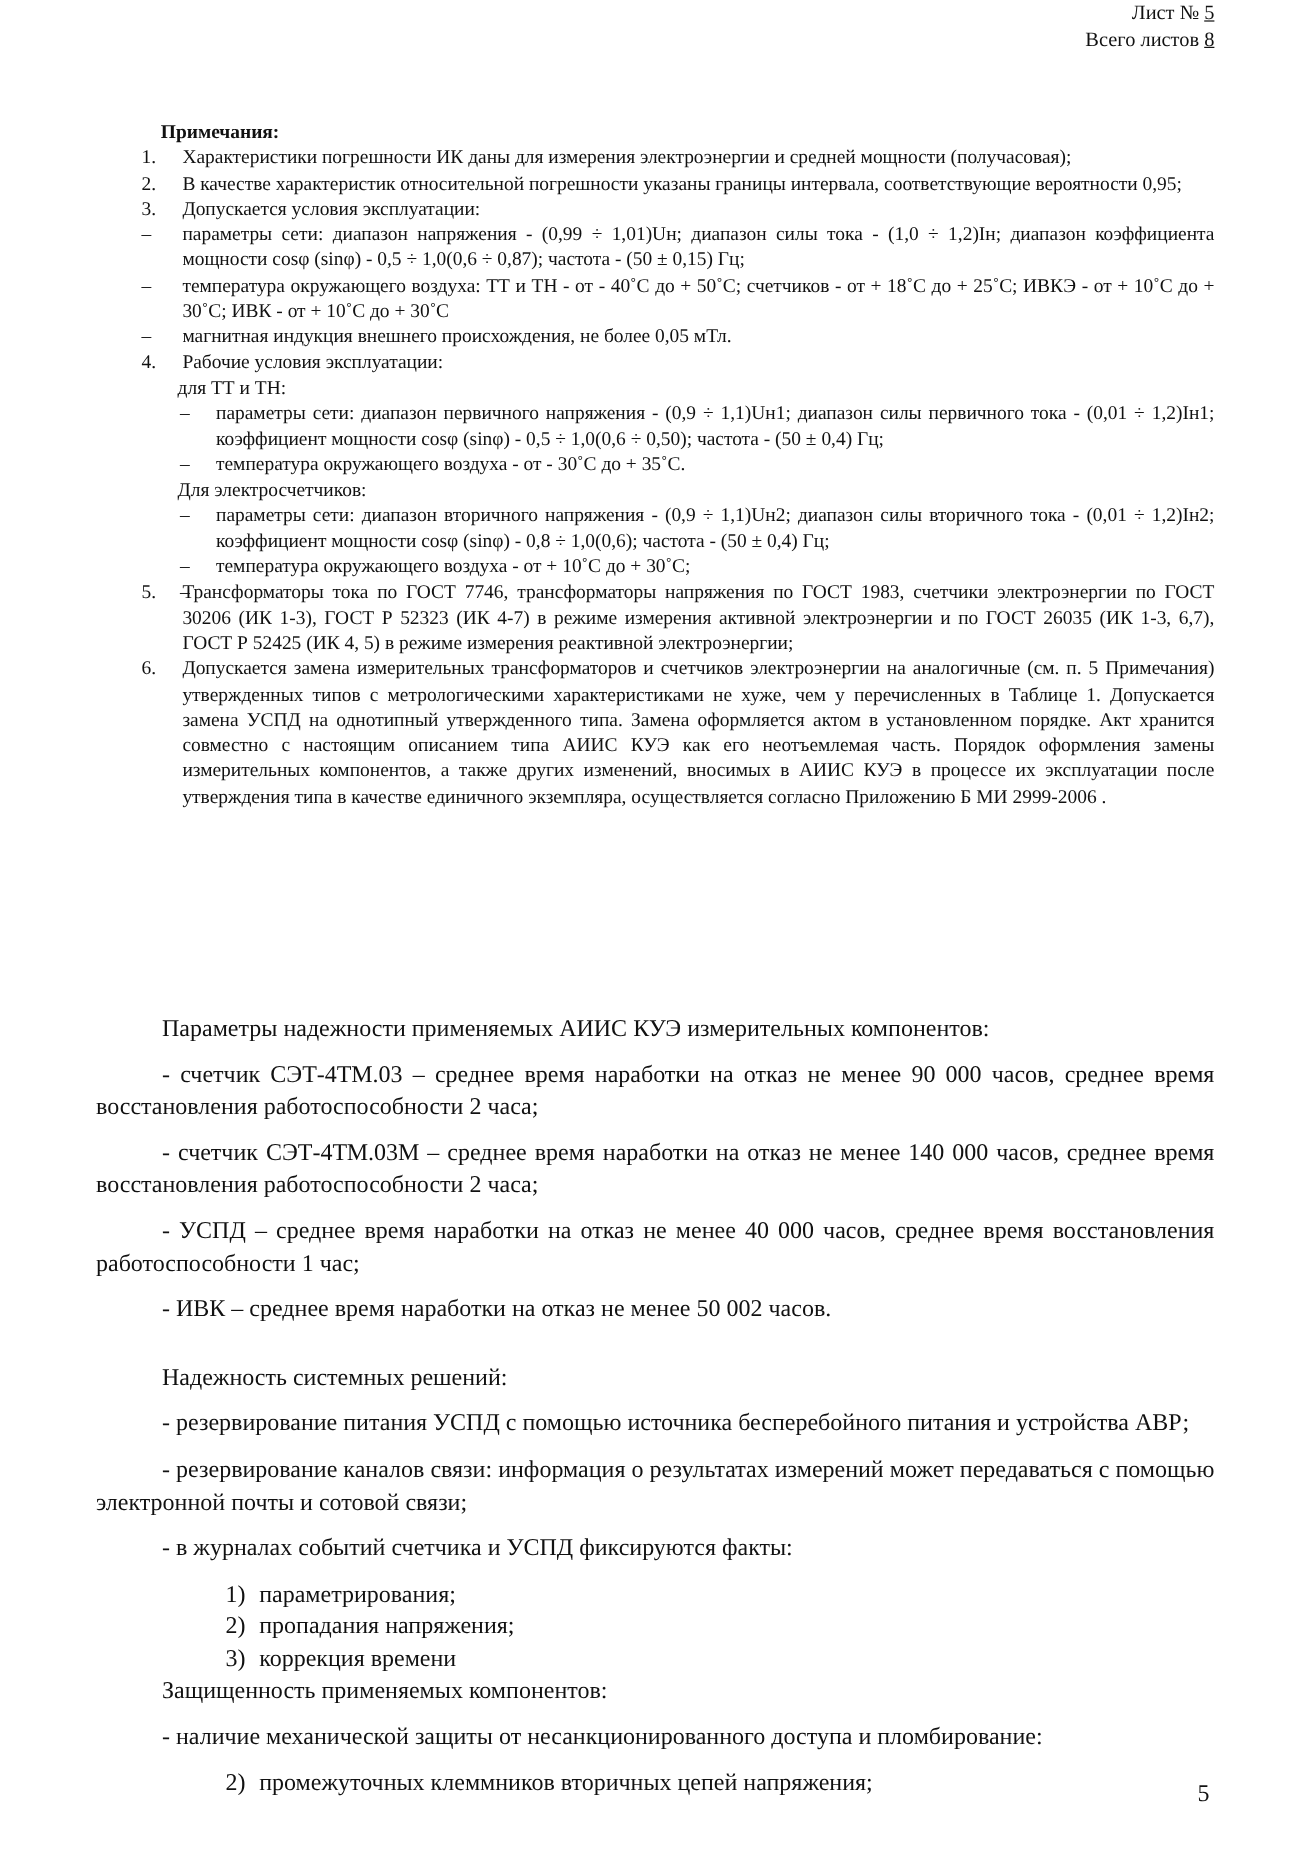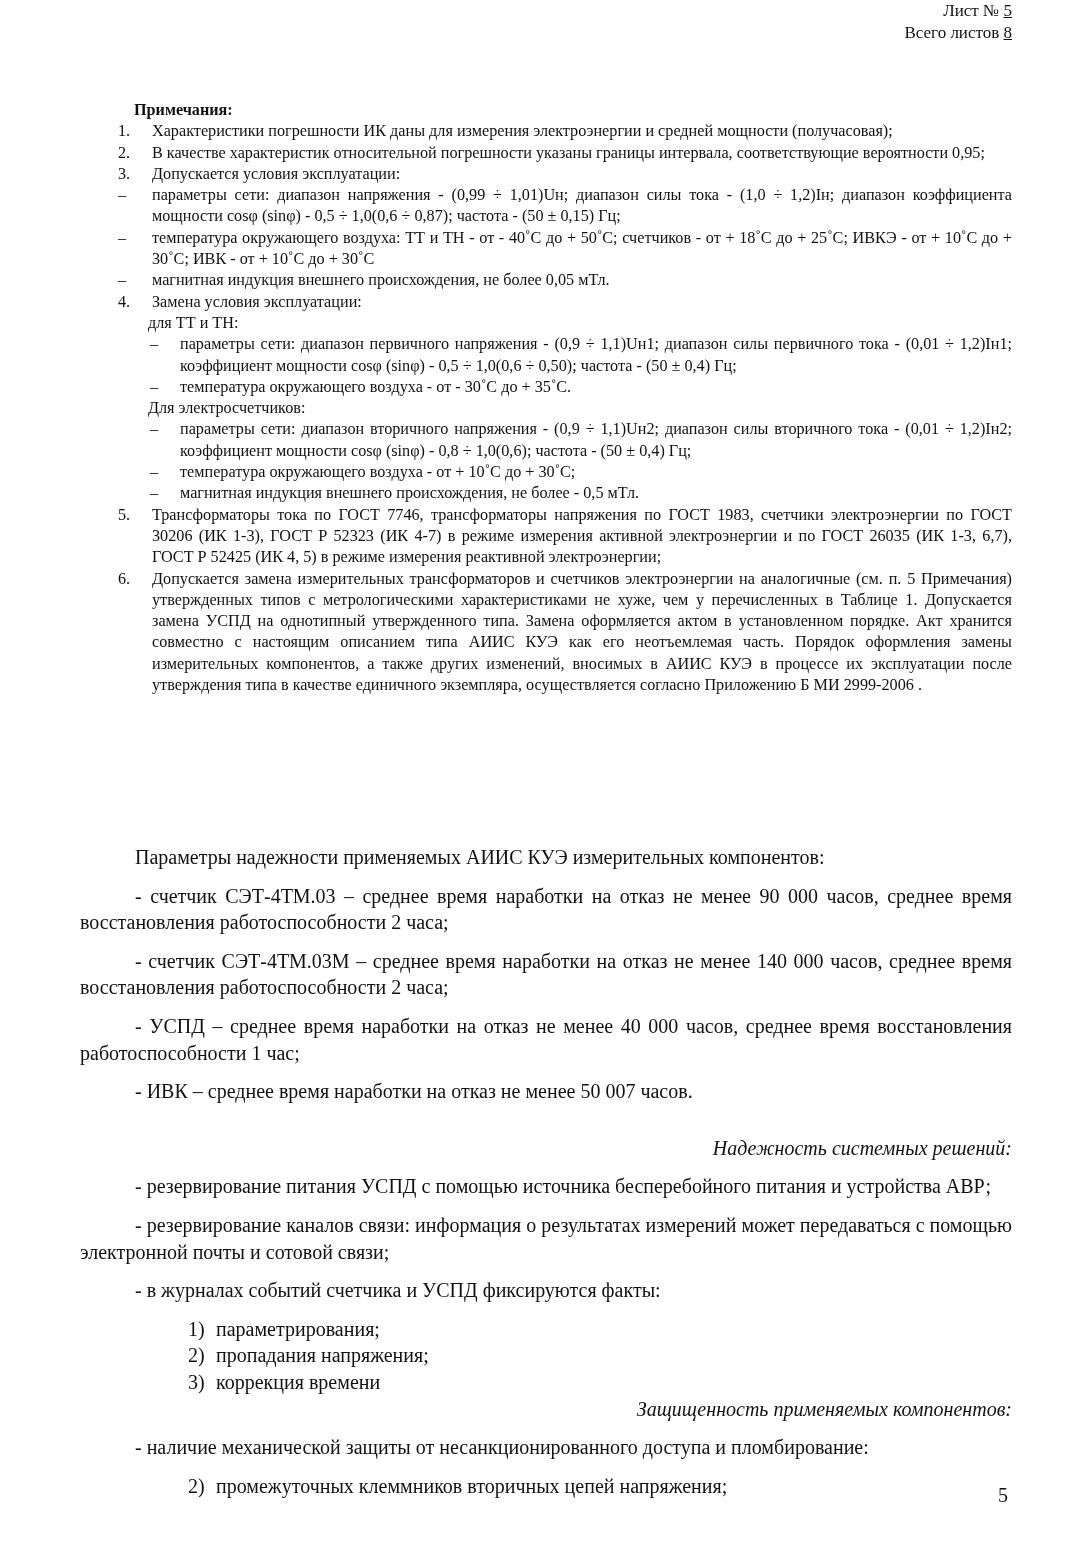--- a/index.html
+++ b/index.html
@@ -12,21 +12,21 @@
   .ol-item { position:relative; padding-left:40px; text-align:justify; }
   .ol-item .num { position:absolute; left:6px; top:0; }
   .dash-item { position:relative; padding-left:40px; }
   .dash-item .dash { position:absolute; left:6px; top:0; }
   .sub-head { padding-left:36px; }
   .sub-dash { position:relative; padding-left:68px; }
   .sub-dash .dash { position:absolute; left:38px; top:0; }
   .justify { text-align:justify; }
   .rel { position:absolute; left:80px; top:832px; width:932px; font-size:20px; line-height:26.6px; }
   .para { text-indent:55px; text-align:justify;margin-top:12px; }
-  .rel .heading-it { font-style:italic; text-indent:55px;text-align:right; }
+  .rel .heading-it { text-indent:55px; }
   .num-list { padding-left:108px;margin-top:12px; }
   .num-list span.n { display:inline-block; width:28px; }
   .page-num { position:absolute; right:84px; top:1484px; font-size:20px; }
 </style>
 </head>
 <body>
 
 <div class="header">
   <div>
     <span>Лист №</span>
@@ -58,56 +58,56 @@
   </div>
   <div class="dash-item justify">
     <span class="dash">–</span><span>температура окружающего воздуха: ТТ и ТН - от - 40˚С до + 50˚С; счетчиков - от + 18˚С до + 25˚С; ИВКЭ - от + 10˚С до + 30˚С; ИВК - от + 10˚С до + 30˚С</span>
   </div>
   <div class="dash-item">
     <span class="dash">–</span><span>магнитная индукция внешнего происхождения, не более 0,05 мТл.</span>
   </div>
 
   <div class="ol-item">
     <span class="num">4.</span>
-    <span>Замена условия эксплуатации:</span>
+    <span>Рабочие условия эксплуатации:</span>
   </div>
   <div class="sub-head">для ТТ и ТН:</div>
   <div class="sub-dash justify">
     <span class="dash">–</span><span>параметры сети: диапазон первичного напряжения - (0,9 ÷ 1,1)Uн1; диапазон силы первичного тока - (0,01 ÷ 1,2)Iн1; коэффициент мощности cosφ (sinφ) - 0,5 ÷ 1,0(0,6 ÷ 0,50); частота - (50 ± 0,4) Гц;</span>
   </div>
   <div class="sub-dash">
     <span class="dash">–</span><span>температура окружающего воздуха - от - 30˚С до + 35˚С.</span>
   </div>
   <div class="sub-head">Для электросчетчиков:</div>
   <div class="sub-dash justify">
     <span class="dash">–</span><span>параметры сети: диапазон вторичного напряжения - (0,9 ÷ 1,1)Uн2; диапазон силы вторичного тока - (0,01 ÷ 1,2)Iн2; коэффициент мощности cosφ (sinφ) - 0,8 ÷ 1,0(0,6); частота - (50 ± 0,4) Гц;</span>
   </div>
   <div class="sub-dash">
     <span class="dash">–</span><span>температура окружающего воздуха - от + 10˚С до + 30˚С;</span>
   </div>
   <div class="sub-dash">
-    <span class="dash">–</span><span>магнитная индукция внешнего происхождения, не более - 0,5 мТл.</span>
+    <span class="dash">–</span>
   </div>
 
   <div class="ol-item">
     <span class="num">5.</span>
     <span>Трансформаторы тока по ГОСТ 7746, трансформаторы напряжения по ГОСТ 1983, счетчики электроэнергии по ГОСТ 30206 (ИК 1-3), ГОСТ Р 52323 (ИК 4-7) в режиме измерения активной электроэнергии и по ГОСТ 26035 (ИК 1-3, 6,7), ГОСТ Р 52425 (ИК 4, 5) в режиме измерения реактивной электроэнергии;</span>
   </div>
   <div class="ol-item">
     <span class="num">6.</span>
     <span>Допускается замена измерительных трансформаторов и счетчиков электроэнергии на аналогичные (см. п. 5 Примечания) утвержденных типов с метрологическими характеристиками не хуже, чем у перечисленных в Таблице 1. Допускается замена УСПД на однотипный утвержденного типа. Замена оформляется актом в установленном порядке. Акт хранится совместно с настоящим описанием типа АИИС КУЭ как его неотъемлемая часть. Порядок оформления замены измерительных  компонентов, а также других изменений, вносимых в АИИС КУЭ в процессе их эксплуатации после утверждения типа в качестве единичного экземпляра, осуществляется согласно Приложению Б МИ 2999-2006 .</span>
   </div>
 </div>
 
 <div class="rel">
   <div class="para">Параметры надежности применяемых АИИС КУЭ измерительных компонентов:</div>
   <div class="para">- счетчик СЭТ-4ТМ.03 – среднее время наработки на отказ не менее 90 000 часов, среднее время восстановления работоспособности 2 часа;</div>
   <div class="para">- счетчик СЭТ-4ТМ.03М – среднее время наработки на отказ не менее 140 000 часов, среднее время восстановления работоспособности 2 часа;</div>
   <div class="para">- УСПД – среднее время наработки на отказ не менее 40 000 часов, среднее время восстановления работоспособности 1 час;</div>
-  <div class="para">- ИВК – среднее время наработки на отказ не менее 50 007 часов.</div>
+  <div class="para">- ИВК – среднее время наработки на отказ не менее 50 002 часов.</div>
 
   <div style="height:30px"></div>
 
   <div class="heading-it">Надежность системных решений:</div>
   <div class="para">- резервирование питания УСПД с помощью источника бесперебойного питания и устройства АВР;</div>
   <div class="para">- резервирование каналов связи: информация о результатах измерений может передаваться с помощью электронной почты и сотовой связи;</div>
   <div class="para">- в журналах событий счетчика и УСПД фиксируются факты:</div>
   <div class="num-list">
     <div><span class="n">1)</span><span>параметрирования;</span></div>
     <div><span class="n">2)</span><span>пропадания напряжения;</span></div>

